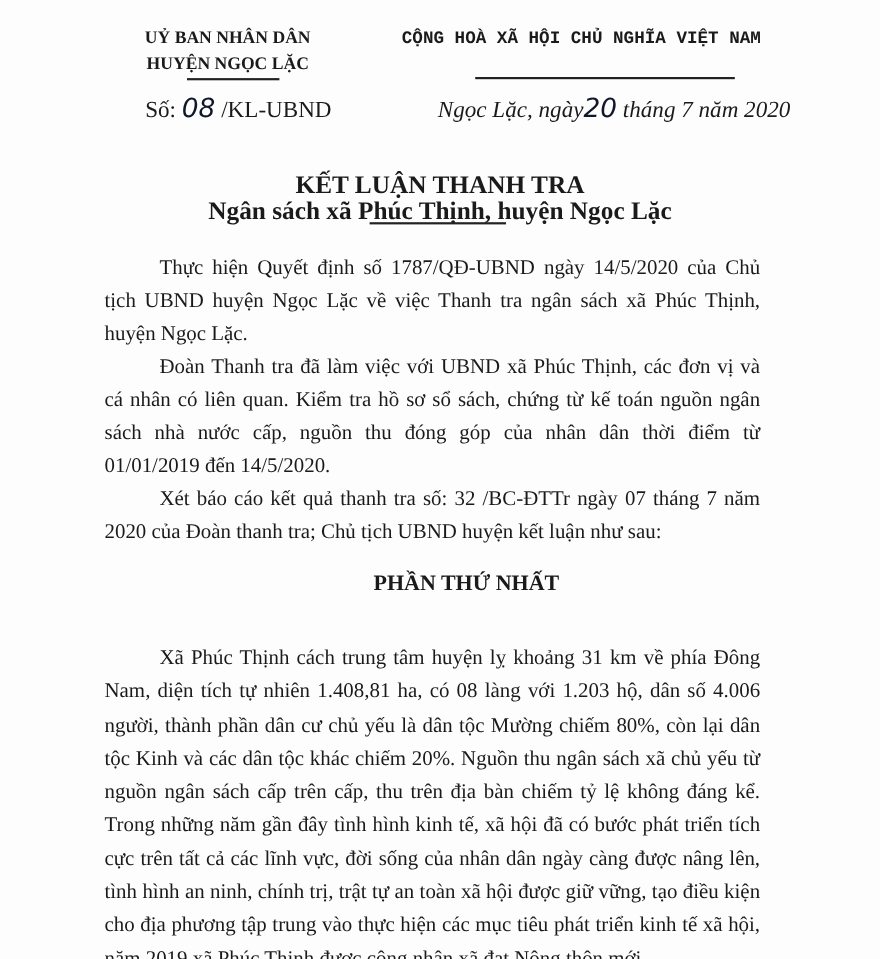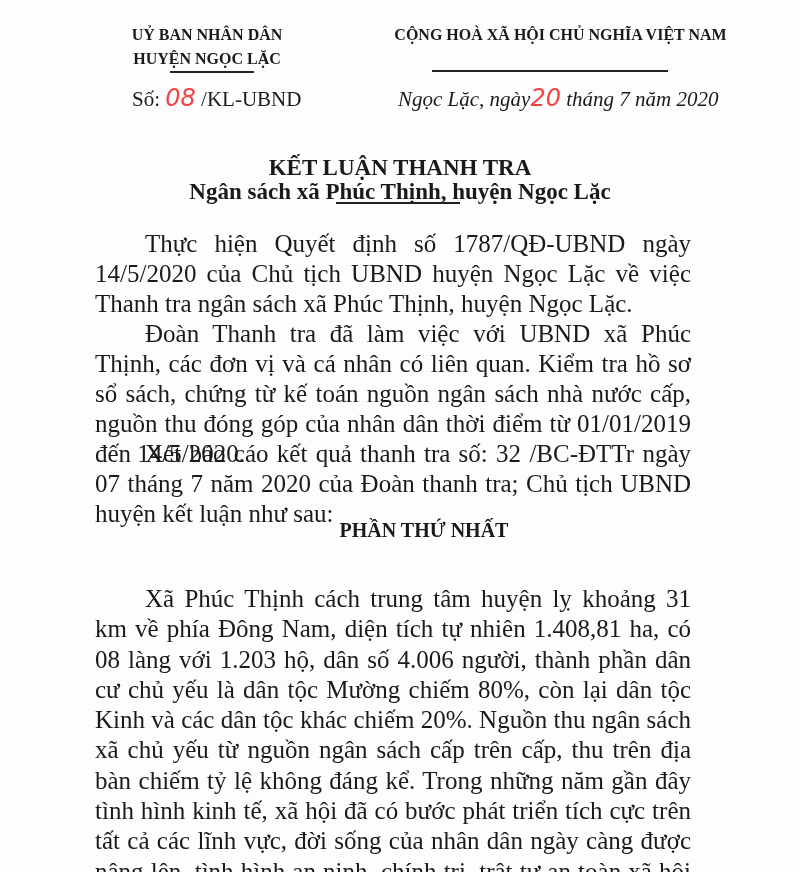--- a/index.html
+++ b/index.html
@@ -7,44 +7,44 @@
     width: 800px; height: 872px; overflow: hidden;
     background: #fdfdfd;
     font-family: "Liberation Serif", "DejaVu Serif", serif;
     color: #1a1a1a;
     position: relative;
   }
   .abs { position: absolute; white-space: nowrap; }
   .bold { font-weight: bold; }
   .hdr { font-size: 16px; line-height: 24px; }
   .center { text-align: center; }
-  .hw { color: #ef4444; font-style: italic; font-family: "DejaVu Sans", sans-serif; font-size: 24px; }
+  .hw { color: #0f172a; font-style: italic; font-family: "DejaVu Sans", sans-serif; font-size: 24px; }
   .uline { position: absolute; height: 1.5px; background: #222; }
   .para {
     position: absolute; left: 95px; width: 596px;
-    font-size: 25px; line-height: 30px;
+    font-size: 19px; line-height: 30px;
     text-align: justify; text-indent: 50px; white-space: normal;
   }
 </style>
 </head>
 <body>
 
 <div class="abs hdr bold center" style="left:118px; top:23px; width:178px;">
   <div>UỶ BAN NHÂN DÂN</div>
   <div>HUYỆN NGỌC LẶC</div>
 </div>
 <div class="uline" style="left:170px; top:71px; width:84px;"></div>
 
 <div class="abs" style="left:132px; top:84px; font-size:21px;">
   <span>Số:</span>
   <span class="hw">08</span>
   <span>/KL-UBND</span>
 </div>
 
-<div class="abs hdr bold center" style="left:368px; top:23px; width:385px;">
+<div class="abs hdr bold center" style="left:336px; top:23px; width:385px;font-family:Liberation Mono, monospace;">
   <div>CỘNG HOÀ XÃ HỘI CHỦ NGHĨA VIỆT NAM</div>
 </div>
 <div class="uline" style="left:432px; top:70px; width:236px;"></div>
 
 <div class="abs" style="left:398px; top:84px; font-size:21px; font-style:italic;">
   <span>Ngọc Lặc, ngày</span><span class="hw" style="font-style:italic;">20</span>
   <span>tháng 7 năm 2020</span>
 </div>
 
 <div class="abs bold center" style="left:0; top:156px; width:800px; font-size:23px; line-height:24px;">

